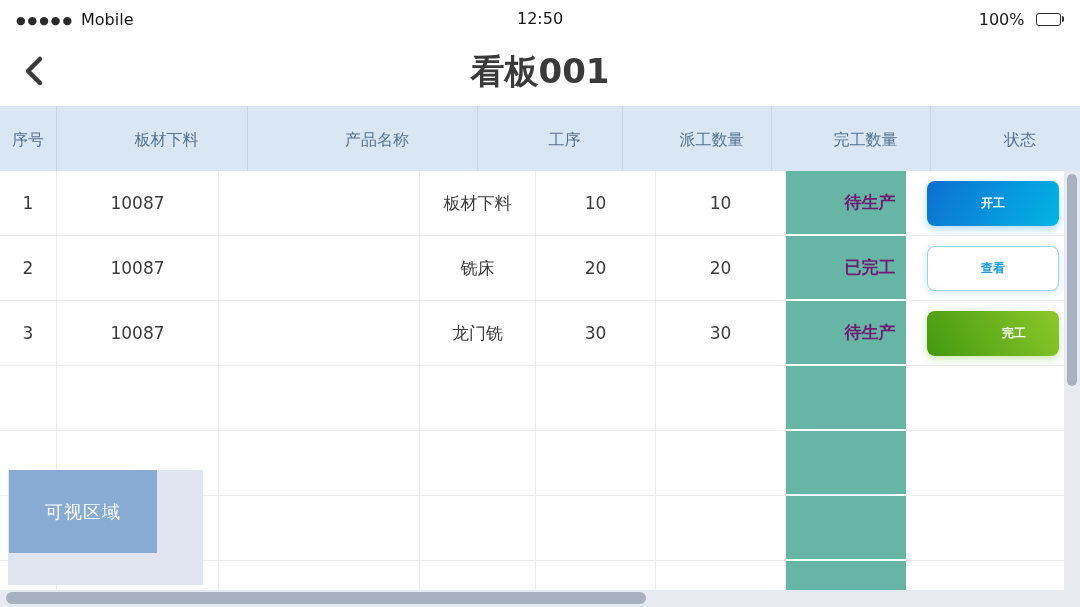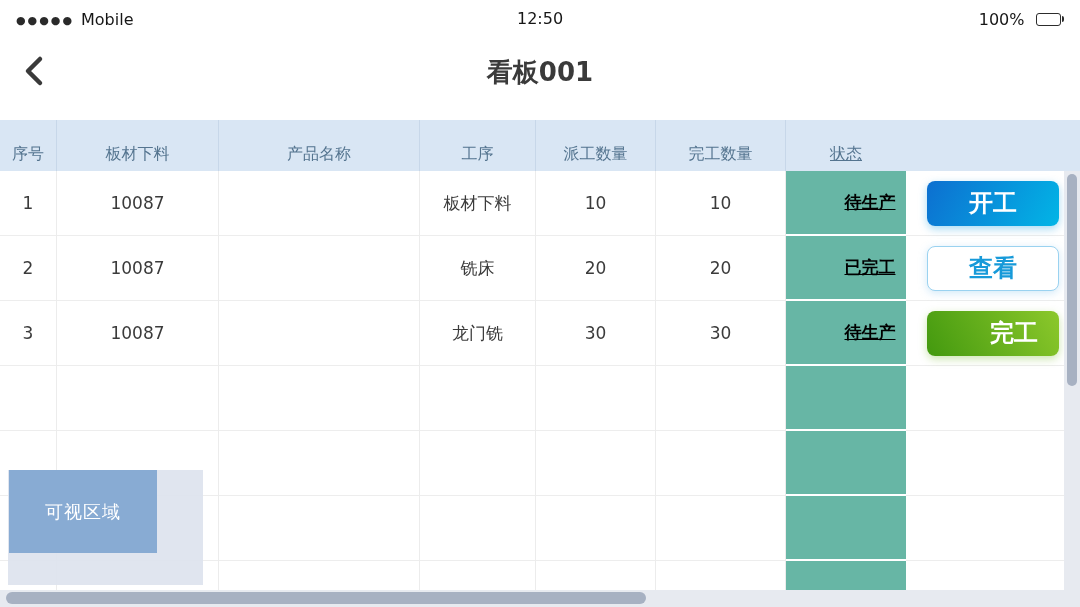--- a/index.html
+++ b/index.html
@@ -26,37 +26,37 @@
   .status-right{margin-left:auto;display:flex;align-items:center;gap:11px;}
   .battery{display:flex;align-items:center;}
   .battery-body{width:25px;height:13px;border:1.5px solid #2c2c2c;border-radius:3px;padding:1.5px;}
   .battery-fill{width:100%;height:100%;background:#2c2c2c;border-radius:1px;}
   .battery-cap{width:2.5px;height:6px;background:#2c2c2c;border-radius:0 2px 2px 0;margin-left:1px;}
   
   .navbar{position:absolute;left:0;top:38px;width:1080px;height:68px;background:#fff;}
   .back-btn{position:absolute;left:16px;top:14px;width:36px;height:40px;display:flex;
     align-items:center;justify-content:center;cursor:pointer;background:none;border:none;}
   .page-title{position:absolute;left:50%;top:50%;transform:translate(-50%,-50%);
-    font-size:26px;font-weight:bold;color:#3a3a3a;white-space:nowrap;}
-  
-  .thead{position:absolute;left:0;top:120px;width:1080px;height:69px;
-    background:var(--header-bg);display:flex;z-index:1;}
+    font-size:34px;font-weight:bold;color:#3a3a3a;white-space:nowrap;}
+  
+  .thead{position:absolute;left:0;top:106px;width:1080px;height:69px;
+    background:var(--header-bg);display:flex;z-index:1;justify-content:space-between;}
   .th{display:flex;align-items:center;justify-content:center;font-size:16px;
     color:var(--header-text);border-right:1px solid #c7d7e9;height:100%;}
   .th:last-child{border-right:none;}
   .tbody{position:absolute;left:0;top:171px;width:1080px;height:436px;overflow:hidden;z-index:1;}
   .tr{display:flex;width:1080px;height:65px;background:#fff;}
   .td{display:flex;align-items:center;justify-content:center;font-size:17px;
     color:var(--body-text);border-right:1px solid #ececec;border-bottom:1px solid var(--row-border);height:100%;}
   .td:last-child{border-right:none;}
   .col-0{width:57px;} .col-1{width:162px;} .col-2{width:201px;} .col-3{width:116px;}
-  .col-4{width:120px;} .col-5{width:130px;} .col-6{width:120px;text-decoration:underline;} .col-7{width:174px;}
-  .status-cell{background:var(--teal);color:#000000;font-weight:bold;
+  .col-4{width:120px;} .col-5{width:130px;} .col-6{width:120px;} .col-7{width:174px;}
+  .status-cell{background:var(--teal);color:#701a75;font-weight:bold;
     border-bottom:2px solid #fff;border-right:none;padding-left:48px;}
-  .btn{width:132px;height:45px;border-radius:8px;border:none;font-size:24px;font-weight:bold;
+  .btn{width:132px;height:45px;border-radius:8px;border:none;font-size:12px;font-weight:bold;
     font-family:inherit;cursor:pointer;display:flex;align-items:center;justify-content:center;}
   .btn-primary-blue{background:linear-gradient(120deg,var(--btn-blue-from),var(--btn-blue-to));
     color:#fff;box-shadow:0 3px 9px rgba(2,150,220,.35);}
   .btn-outline-blue{background:#fff;border:1px solid var(--view-border);color:var(--view-text);
     box-shadow:0 2px 8px rgba(120,190,235,.35);}
   .btn-primary-green{background:linear-gradient(60deg,var(--btn-green-from),var(--btn-green-to));
     color:#fff;box-shadow:0 3px 9px rgba(110,180,30,.35);padding-left:42px;}
   
   .vscroll-track{position:absolute;left:1064px;top:171px;width:16px;height:419px;
     background:var(--scroll-track);z-index:6;}

